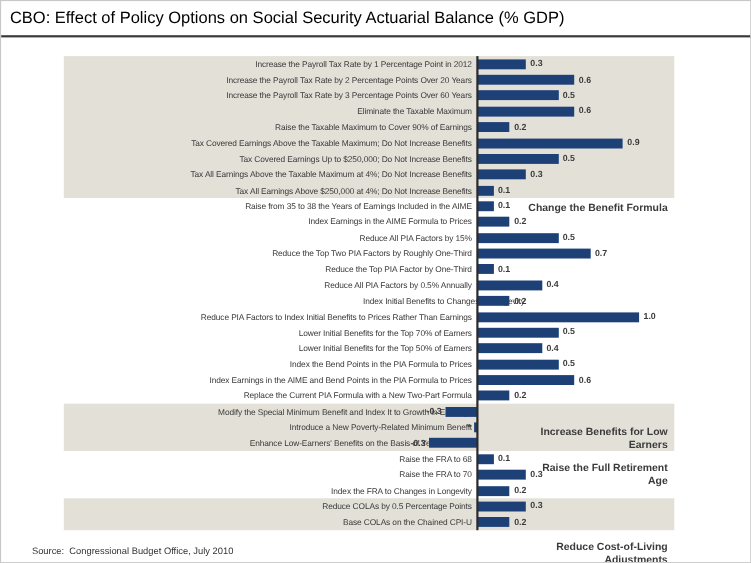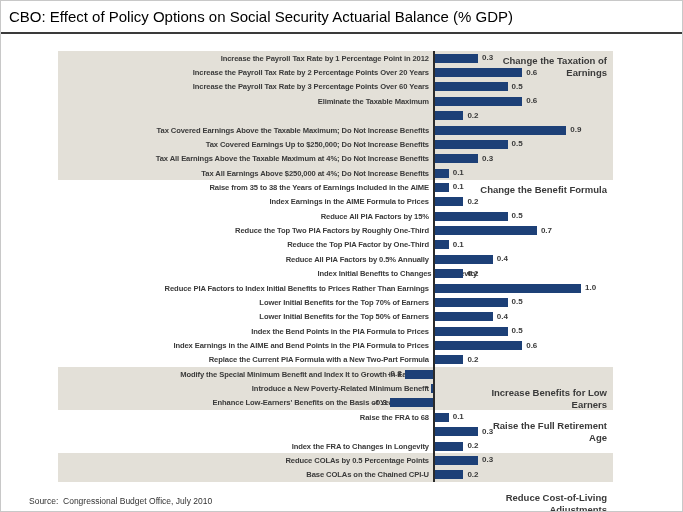--- a/index.html
+++ b/index.html
@@ -14,21 +14,21 @@
   }
   .title-divider{
     position:absolute;left:0;top:31px;width:683px;height:2px;background:#3a3a3a;
   }
   #chart{
     position:absolute;left:0;top:0;width:683px;height:512px;
   }
   .band{position:absolute;}
   .zero-axis{position:absolute;background:#2b2b2b;}
   .row-label{
-    position:absolute;font-size:7.6px;font-weight:bold;color:#3a3a3a;
+    position:absolute;font-size:7.6px;font-weight:normal;color:#3a3a3a;
     text-align:right;white-space:nowrap;letter-spacing:-0.1px;
   }
   .bar{position:absolute;}
   .val-label{
     position:absolute;font-size:8px;font-weight:bold;color:#3a3a3a;
     white-space:nowrap;
   }
   .section-label{
     position:absolute;font-size:9.5px;font-weight:bold;color:#3a3a3a;
     text-align:right;line-height:11.5px;
@@ -39,33 +39,33 @@
   }
 </style>
 </head>
 <body>
 
 <div class="title">CBO: Effect of Policy Options on Social Security Actuarial Balance (% GDP)</div>
 <div class="title-divider"></div>
 
 <div id="chart">
     <div class="band" style="left: 57px; top: 50px; width: 555px; height: 129.3px; background: rgb(227, 224, 216);"></div>
-    <div class="section-label" style="right: 77px; top: 54px; width: 130px;">Change the Taxation of Earnings</div>
     <div class="row-label" style="left: 0px; top: 52.6833px; width: 428px;">Increase the Payroll Tax Rate by 1 Percentage Point in 2012</div>
     <div class="bar" style="left: 433px; top: 52.6833px; width: 44.1px; height: 9px; background: rgb(29, 64, 119);"></div>
     <div class="val-label" style="top: 52.1833px; left: 481.1px;">0.3</div>
     <div class="row-label" style="left: 0px; top: 67.05px; width: 428px;">Increase the Payroll Tax Rate by 2 Percentage Points Over 20 Years</div>
     <div class="bar" style="left: 433px; top: 67.05px; width: 88.2px; height: 9px; background: rgb(29, 64, 119);"></div>
     <div class="val-label" style="top: 66.55px; left: 525.2px;">0.6</div>
     <div class="row-label" style="left: 0px; top: 81.4167px; width: 428px;">Increase the Payroll Tax Rate by 3 Percentage Points Over 60 Years</div>
     <div class="bar" style="left: 433px; top: 81.4167px; width: 73.5px; height: 9px; background: rgb(29, 64, 119);"></div>
     <div class="val-label" style="top: 80.9167px; left: 510.5px;">0.5</div>
     <div class="row-label" style="left: 0px; top: 95.7833px; width: 428px;">Eliminate the Taxable Maximum</div>
     <div class="bar" style="left: 433px; top: 95.7833px; width: 88.2px; height: 9px; background: rgb(29, 64, 119);"></div>
     <div class="val-label" style="top: 95.2833px; left: 525.2px;">0.6</div>
+    <div class="row-label" style="left: 0px; top: 110.15px; width: 428px;">Raise the Taxable Maximum to Cover 90% of Earnings</div>
     <div class="bar" style="left: 433px; top: 110.15px; width: 29.4px; height: 9px; background: rgb(29, 64, 119);"></div>
     <div class="val-label" style="top: 109.65px; left: 466.4px;">0.2</div>
     <div class="row-label" style="left: 0px; top: 124.517px; width: 428px;">Tax Covered Earnings Above the Taxable Maximum; Do Not Increase Benefits</div>
     <div class="bar" style="left: 433px; top: 124.517px; width: 132.3px; height: 9px; background: rgb(29, 64, 119);"></div>
     <div class="val-label" style="top: 124.017px; left: 569.3px;">0.9</div>
     <div class="row-label" style="left: 0px; top: 138.883px; width: 428px;">Tax Covered Earnings Up to $250,000; Do Not Increase Benefits</div>
     <div class="bar" style="left: 433px; top: 138.883px; width: 73.5px; height: 9px; background: rgb(29, 64, 119);"></div>
     <div class="val-label" style="top: 138.383px; left: 510.5px;">0.5</div>
     <div class="row-label" style="left: 0px; top: 153.25px; width: 428px;">Tax All Earnings Above the Taxable Maximum at 4%; Do Not Increase Benefits</div>
     <div class="bar" style="left: 433px; top: 153.25px; width: 44.1px; height: 9px; background: rgb(29, 64, 119);"></div>
@@ -121,20 +121,21 @@
     <div class="row-label" style="left: 0px; top: 383.117px; width: 428px;">Introduce a New Poverty-Related Minimum Benefit</div>
     <div class="bar" style="left: 430.06px; top: 383.117px; width: 2.94px; height: 9px; background: rgb(29, 64, 119);"></div>
     <div class="val-label" style="top: 382.617px; right: 255.94px;">*</div>
     <div class="row-label" style="left: 0px; top: 397.483px; width: 428px;">Enhance Low-Earners' Benefits on the Basis of Years Worked</div>
     <div class="bar" style="left: 388.9px; top: 397.483px; width: 44.1px; height: 9px; background: rgb(29, 64, 119);"></div>
     <div class="val-label" style="top: 396.983px; right: 297.1px;">-0.3</div>
     <div class="section-label" style="right: 77px; top: 419.217px; width: 130px;">Raise the Full Retirement Age</div>
     <div class="row-label" style="left: 0px; top: 411.85px; width: 428px;">Raise the FRA to 68</div>
     <div class="bar" style="left: 433px; top: 411.85px; width: 14.7px; height: 9px; background: rgb(29, 64, 119);"></div>
     <div class="val-label" style="top: 411.35px; left: 451.7px;">0.1</div>
+    <div class="row-label" style="left: 0px; top: 426.217px; width: 428px;">Raise the FRA to 70</div>
     <div class="bar" style="left: 433px; top: 426.217px; width: 44.1px; height: 9px; background: rgb(29, 64, 119);"></div>
     <div class="val-label" style="top: 425.717px; left: 481.1px;">0.3</div>
     <div class="row-label" style="left: 0px; top: 440.583px; width: 428px;">Index the FRA to Changes in Longevity</div>
     <div class="bar" style="left: 433px; top: 440.583px; width: 29.4px; height: 9px; background: rgb(29, 64, 119);"></div>
     <div class="val-label" style="top: 440.083px; left: 466.4px;">0.2</div>
     <div class="band" style="left: 57px; top: 452.267px; width: 555px; height: 28.7333px; background: rgb(227, 224, 216);"></div>
     <div class="section-label" style="right: 77px; top: 455.133px; width: 130px; margin-top: 36px;">Reduce Cost-of-Living Adjustments</div>
     <div class="row-label" style="left: 0px; top: 454.95px; width: 428px;">Reduce COLAs by 0.5 Percentage Points</div>
     <div class="bar" style="left: 433px; top: 454.95px; width: 44.1px; height: 9px; background: rgb(29, 64, 119);"></div>
     <div class="val-label" style="top: 454.45px; left: 481.1px;">0.3</div>

